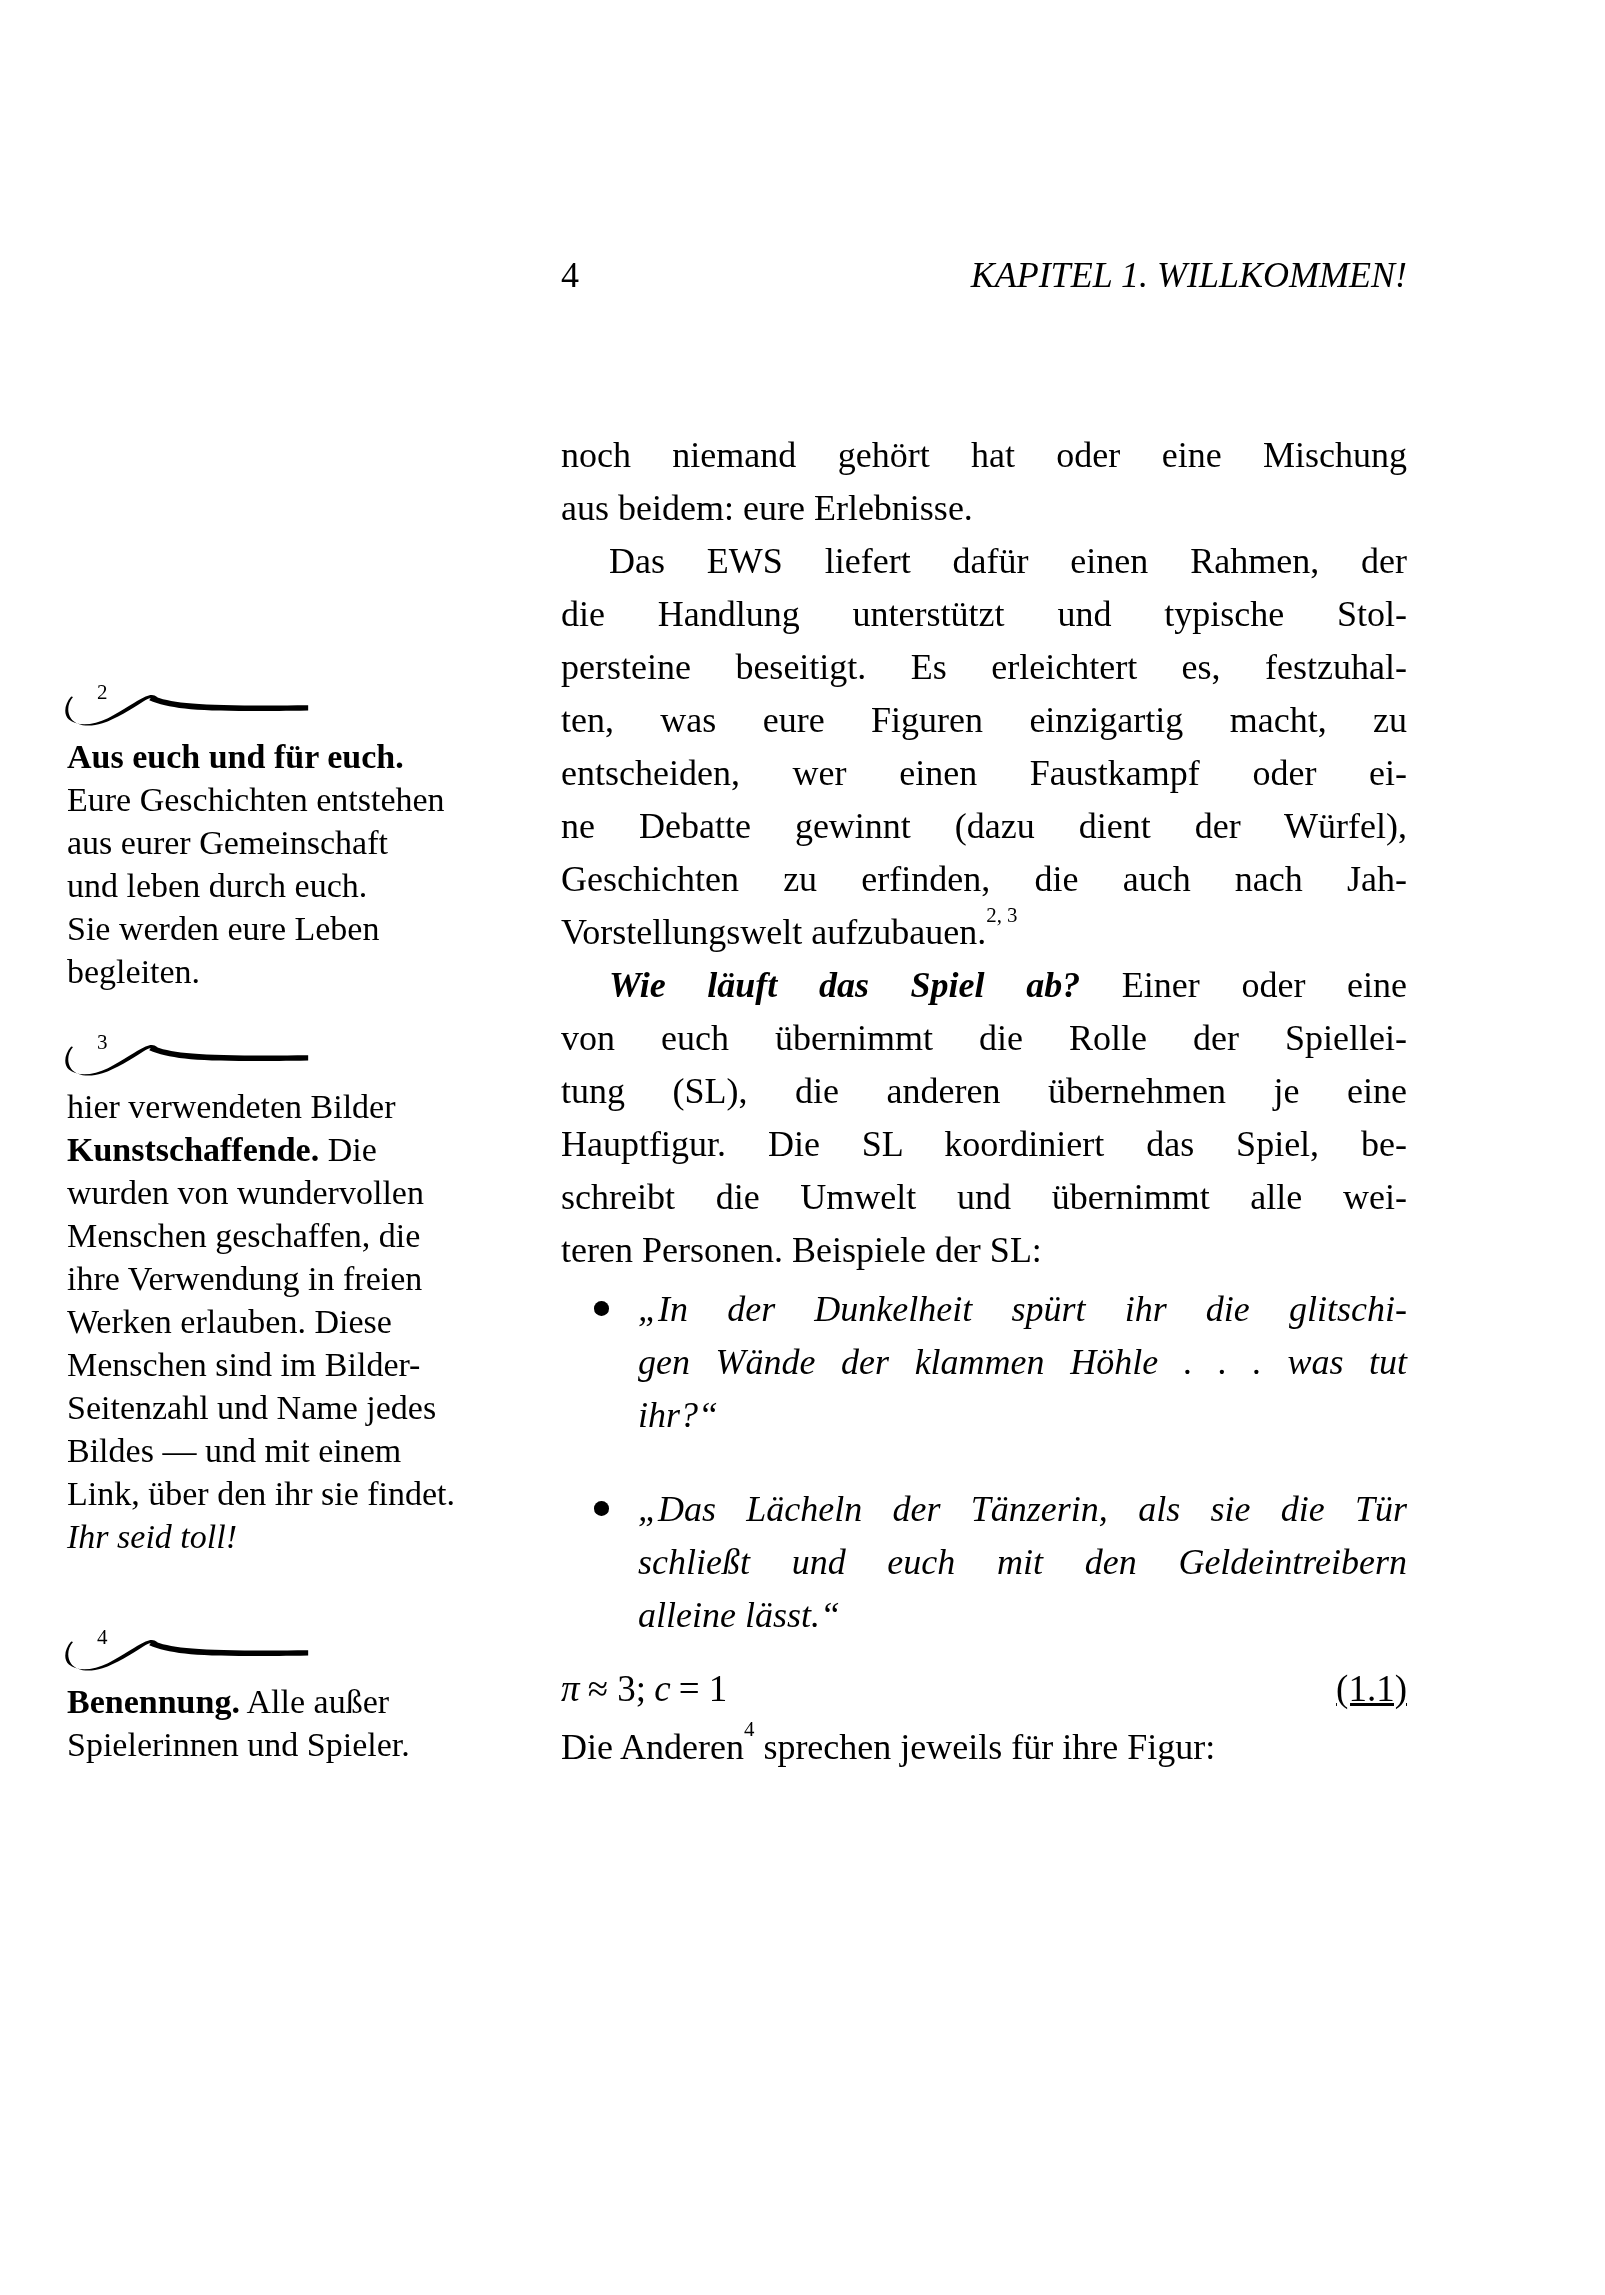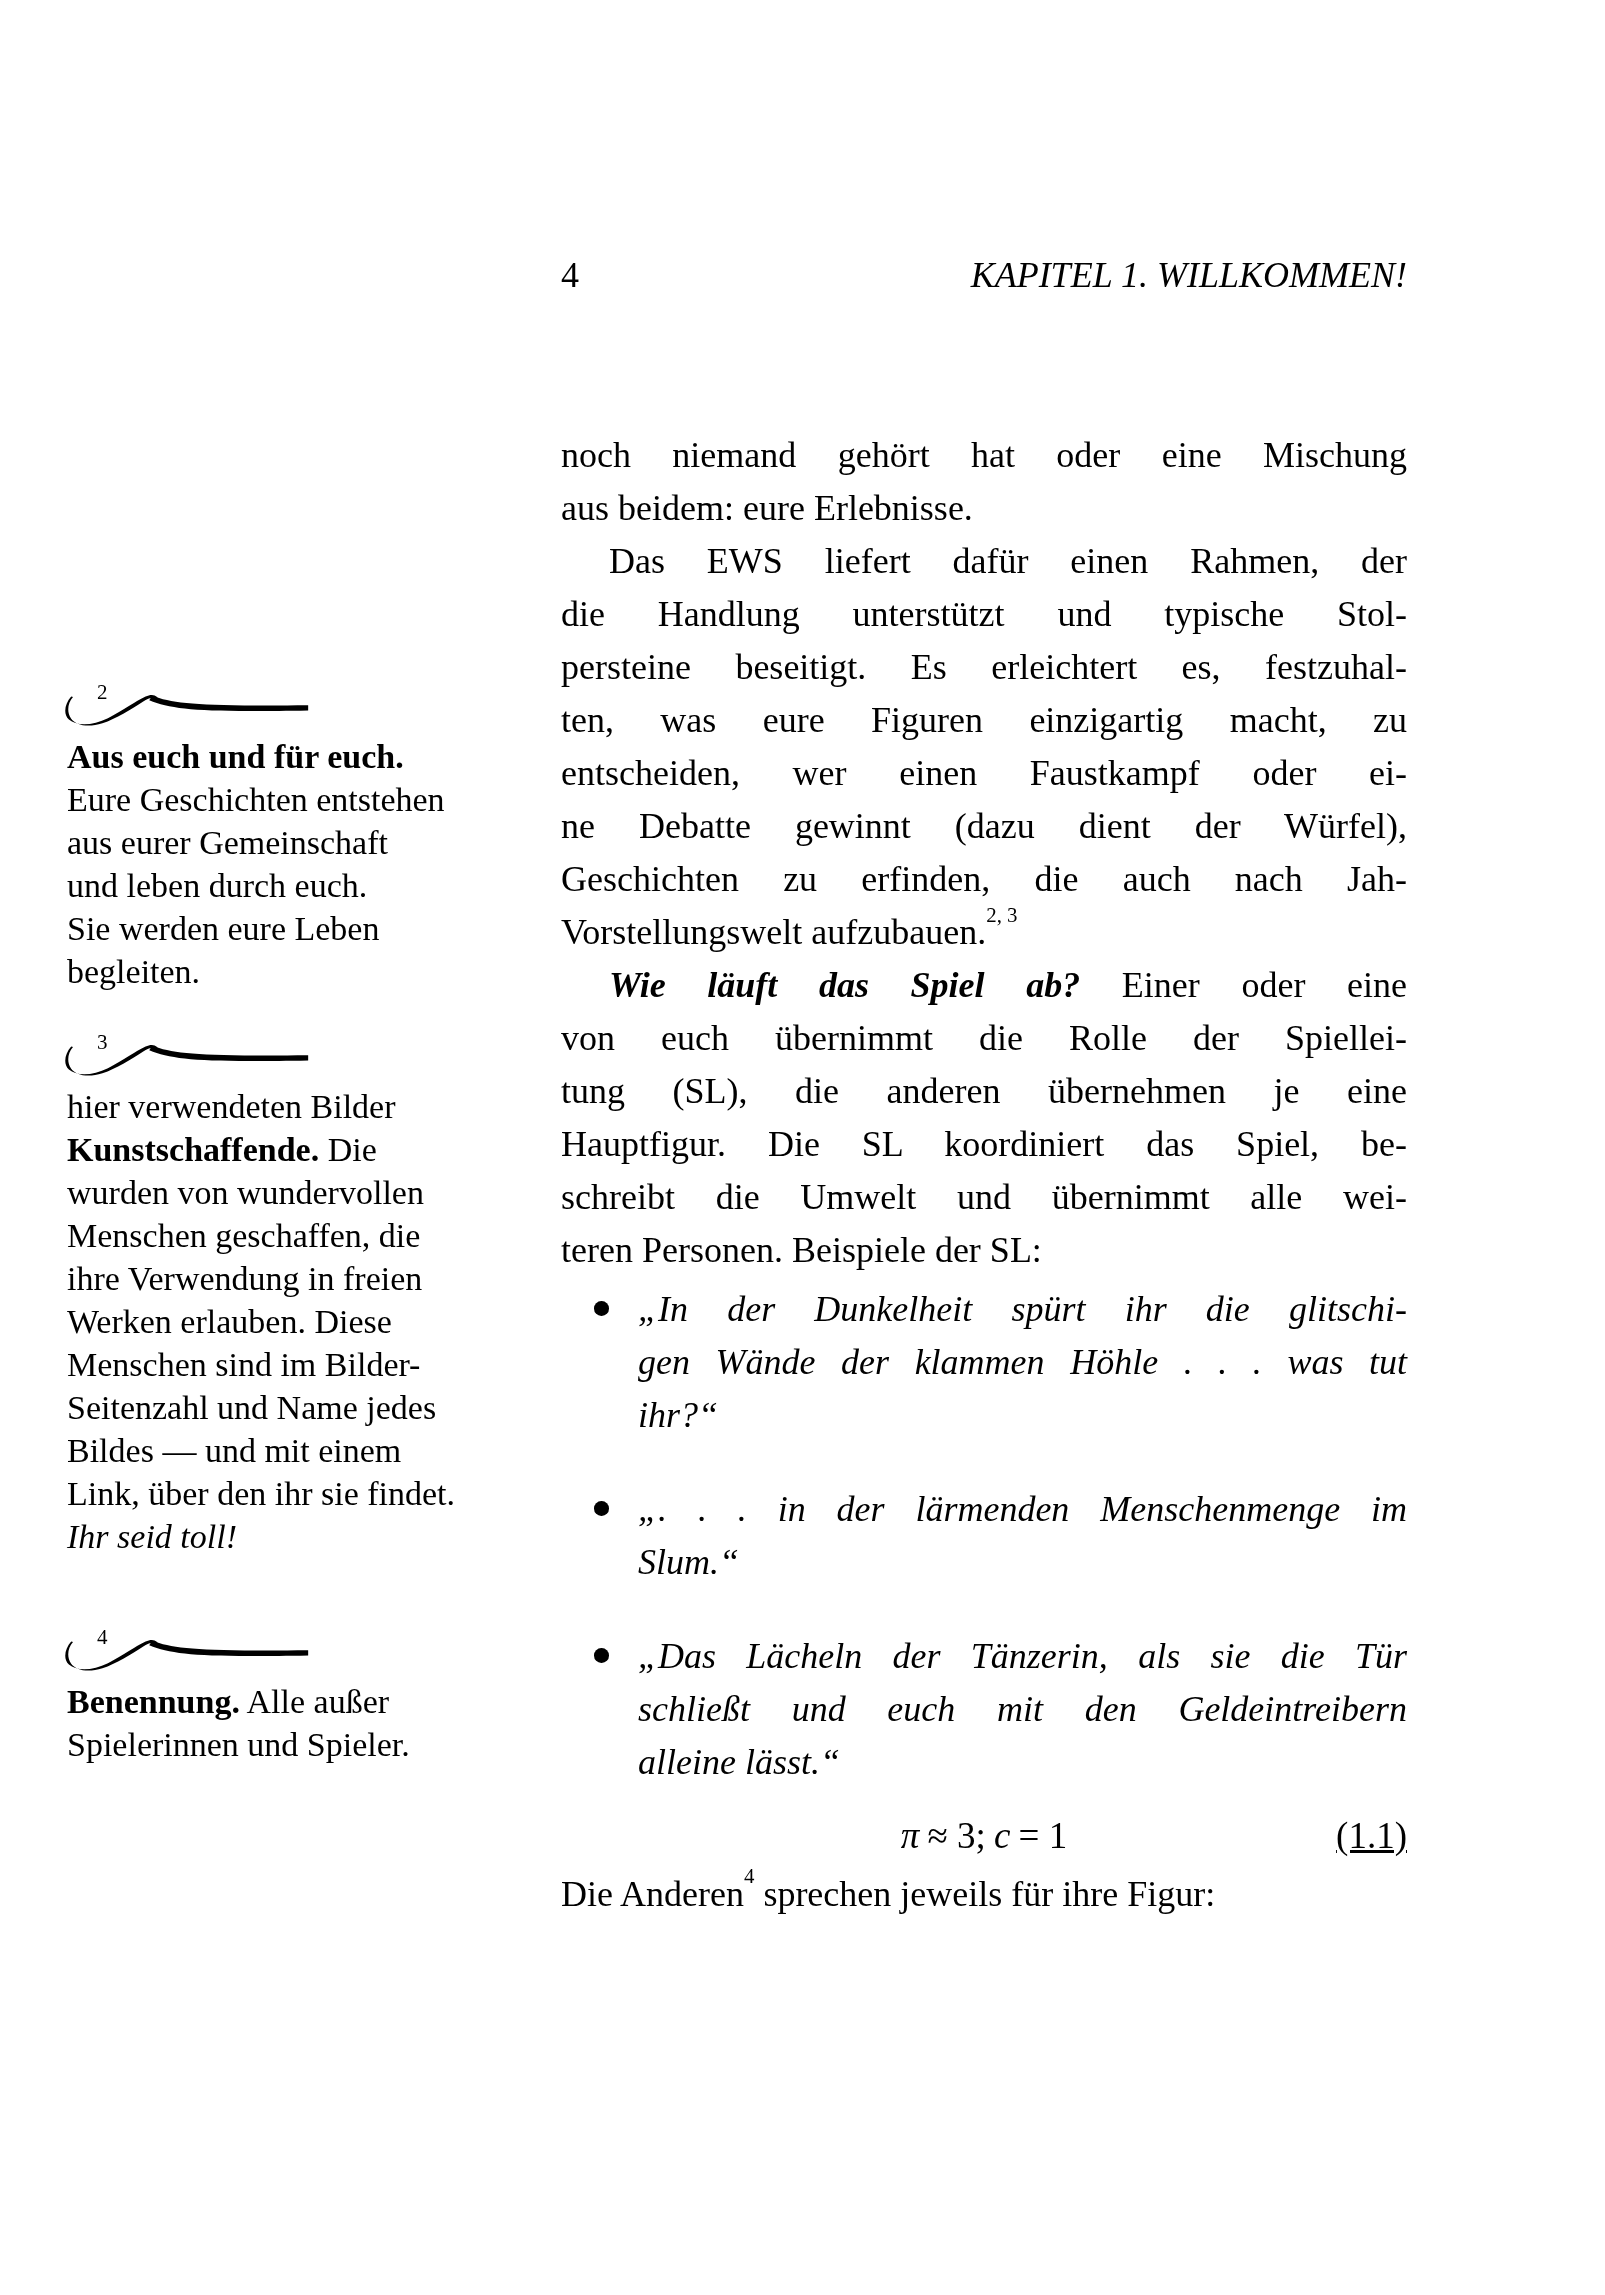--- a/index.html
+++ b/index.html
@@ -41,21 +41,21 @@
   .bullet-item + .bullet-item { margin-top:41px; }
   .bullet-item .line { font-style:italic; }
   .dot {
     position:absolute; left:-44px; top:18.4px;
     width:14.7px; height:14.7px; border-radius:50%;
     background:#000;
   }
 
   
   .eq { position:relative; height:53px; margin-top:20.7px; font-size:37px; }
-  .eq-body { position:absolute; left:0; right:0; text-align:center; line-height:53px; }
+  .eq-body { position:absolute; left:0; right:0; text-align:left; line-height:53px; }
   .eq-num  { position:absolute; right:0; top:0; line-height:53px;text-decoration:underline; }
   .it { font-style:italic; }
   .eq-sp { display:inline-block; width:0.22em; }
 
   .final-line { margin-top:5.5px; }
 
   
   .note { position:absolute; left:67px; width:464px; }
   .orn { position:relative; height:52px; }
   .orn-num { position:absolute; left:30px; top:-1.8px; font-size:21px; line-height:23px; }
@@ -100,27 +100,20 @@
     </div>
   <div class="line">teren Personen. Beispiele der SL:</div>
 
   <div class="bullets">
     <div class="bullet-item">
       <span class="dot"></span>
       <div>
           <div class="line jl">„In der Dunkelheit spürt ihr die glitschi-</div>
           <div class="line jl">gen Wände der klammen Höhle . . . was tut</div>
           <div class="line">ihr?“</div>
-        </div>
-    </div>
-    <div class="bullet-item">
-      <span class="dot"></span>
-      <div>
-          <div class="line jl">„. . . in der lärmenden Menschenmenge im</div>
-          <div class="line">Slum.“</div>
         </div>
     </div>
     <div class="bullet-item">
       <span class="dot"></span>
       <div>
           <div class="line jl">„Das Lächeln der Tänzerin, als sie die Tür</div>
           <div class="line jl">schließt und euch mit den Geldeintreibern</div>
           <div class="line">alleine lässt.“</div>
         </div>
     </div>

